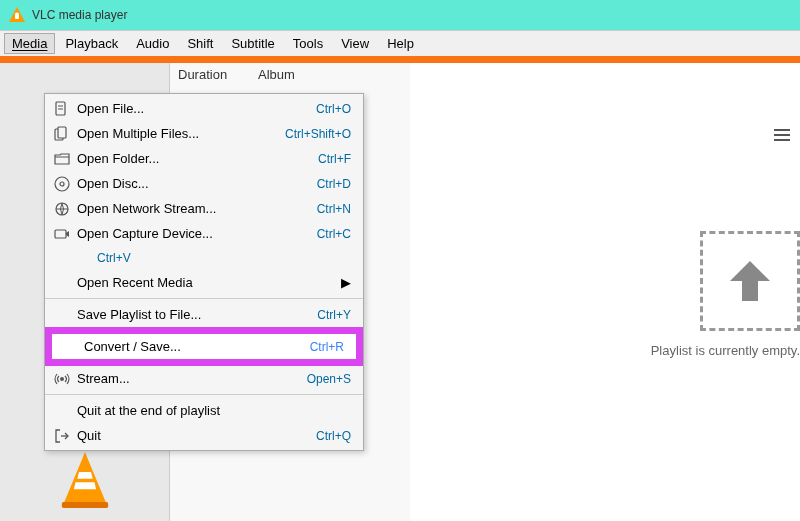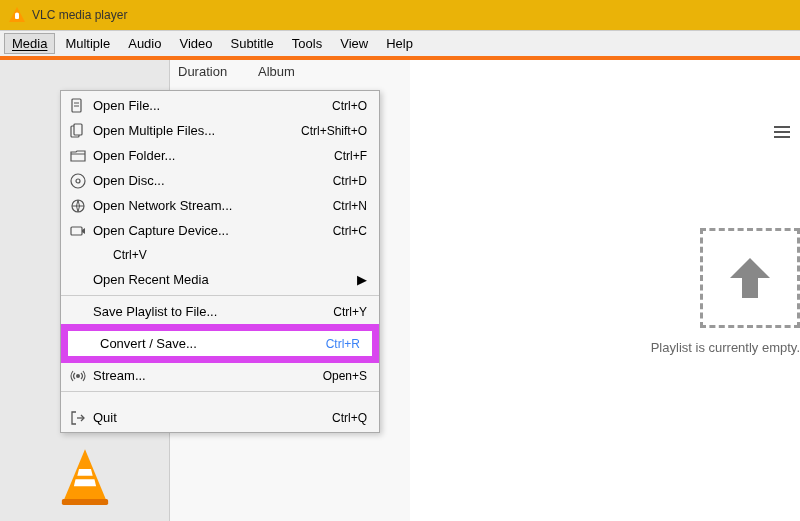--- a/index.html
+++ b/index.html
@@ -8,21 +8,21 @@
       height: 521px;
       background: #f0f0f0;
       font-family: 'Segoe UI', Tahoma, sans-serif;
       font-size: 13px;
       overflow: hidden;
       position: relative;
     }
 
     
     .title-bar {
-      background: #eab308;
+      background: #5eead4;
       padding: 6px 8px;
       display: flex;
       align-items: center;
       gap: 6px;
       border-bottom: 1px solid #ccc;
     }
     .title-bar-icon {
       width: 18px;
       height: 18px;
     }
@@ -30,21 +30,21 @@
       font-size: 12px;
       color: #333;
     }
 
     
     .menu-bar {
       background: #f0f0f0;
       padding: 2px 4px;
       display: flex;
       gap: 2px;
-      border-bottom: 4px solid #f97316;
+      border-bottom: 7px solid #f97316;
     }
     .menu-item {
       padding: 3px 8px;
       cursor: pointer;
       font-size: 13px;
       color: #000;
       text-decoration: none;
     }
     .menu-item.active {
       background: #e0e0e0;
@@ -120,21 +120,21 @@
       display: flex;
       align-items: center;
       justify-content: center;
       height: 80px;
     }
 
     
     .dropdown-overlay {
       position: absolute;
       top: 30px;
-      left: 16px;
+      left: 0px;
       z-index: 1000;
       padding-left: 44px;
     }
 
     .dropdown-menu {
       background: #f5f5f5;
       border: 1px solid #aaa;
       box-shadow: 2px 2px 6px rgba(0,0,0,0.2);
       min-width: 320px;
       padding: 2px 0;
@@ -155,21 +155,21 @@
       height: 18px;
       display: flex;
       align-items: center;
       justify-content: center;
       font-size: 12px;
     }
     .dropdown-menu-item .item-label {
       flex: 1;
     }
     .dropdown-menu-item .item-shortcut {
-      color: #000000;
+      color: #0369a1;
       font-size: 12px;
       margin-left: 20px;
     }
     .dropdown-menu-item .item-arrow {
       margin-left: 8px;
     }
 
     .dropdown-separator {
       border: none;
       border-top: 1px solid #ccc;
@@ -206,23 +206,23 @@
   <svg class="title-bar-icon" viewBox="0 0 18 18">
     <polygon points="9,1 17,16 1,16" fill="#f90"></polygon>
     <rect x="7" y="8" width="4" height="5" fill="#fff" rx="1"></rect>
     <ellipse cx="9" cy="8" rx="2" ry="1.5" fill="#fff"></ellipse>
   </svg>
   <span class="title-bar-text">VLC media player</span>
 </div>
 
 <div class="menu-bar">
   <span class="menu-item active" style="text-decoration:underline;text-underline-offset:2px;">Media</span>
-  <span class="menu-item">Multiple</span>
+  <span class="menu-item">Playback</span>
   <span class="menu-item">Audio</span>
-  <span class="menu-item">Video</span>
+  <span class="menu-item">Shift</span>
   <span class="menu-item">Subtitle</span>
   <span class="menu-item">Tools</span>
   <span class="menu-item">View</span>
   <span class="menu-item">Help</span>
 </div>
 
 <div class="main-content">
 
   <div class="left-panel">
     <div class="cone-area">
@@ -374,20 +374,21 @@
             </svg>
         </span>
         <span class="item-label">Stream...</span>
         <span class="item-shortcut">Open+S</span>
       </div>
 
       <hr class="dropdown-separator">
 
       <div class="dropdown-menu-item">
         <span class="item-icon"></span>
+        <span class="item-label">Quit at the end of playlist</span>
         <span class="item-shortcut"></span>
       </div>
 
       <div class="dropdown-menu-item">
         <span class="item-icon">
           <svg width="16" height="16" viewBox="0 0 16 16">
               <path d="M6,2 L2,2 L2,14 L6,14" fill="none" stroke="#555" stroke-width="1.3"></path>
               <line x1="7" y1="8" x2="14" y2="8" stroke="#555" stroke-width="1.3"></line>
               <polyline points="11,5 14,8 11,11" fill="none" stroke="#555" stroke-width="1.3"></polyline>
             </svg>

